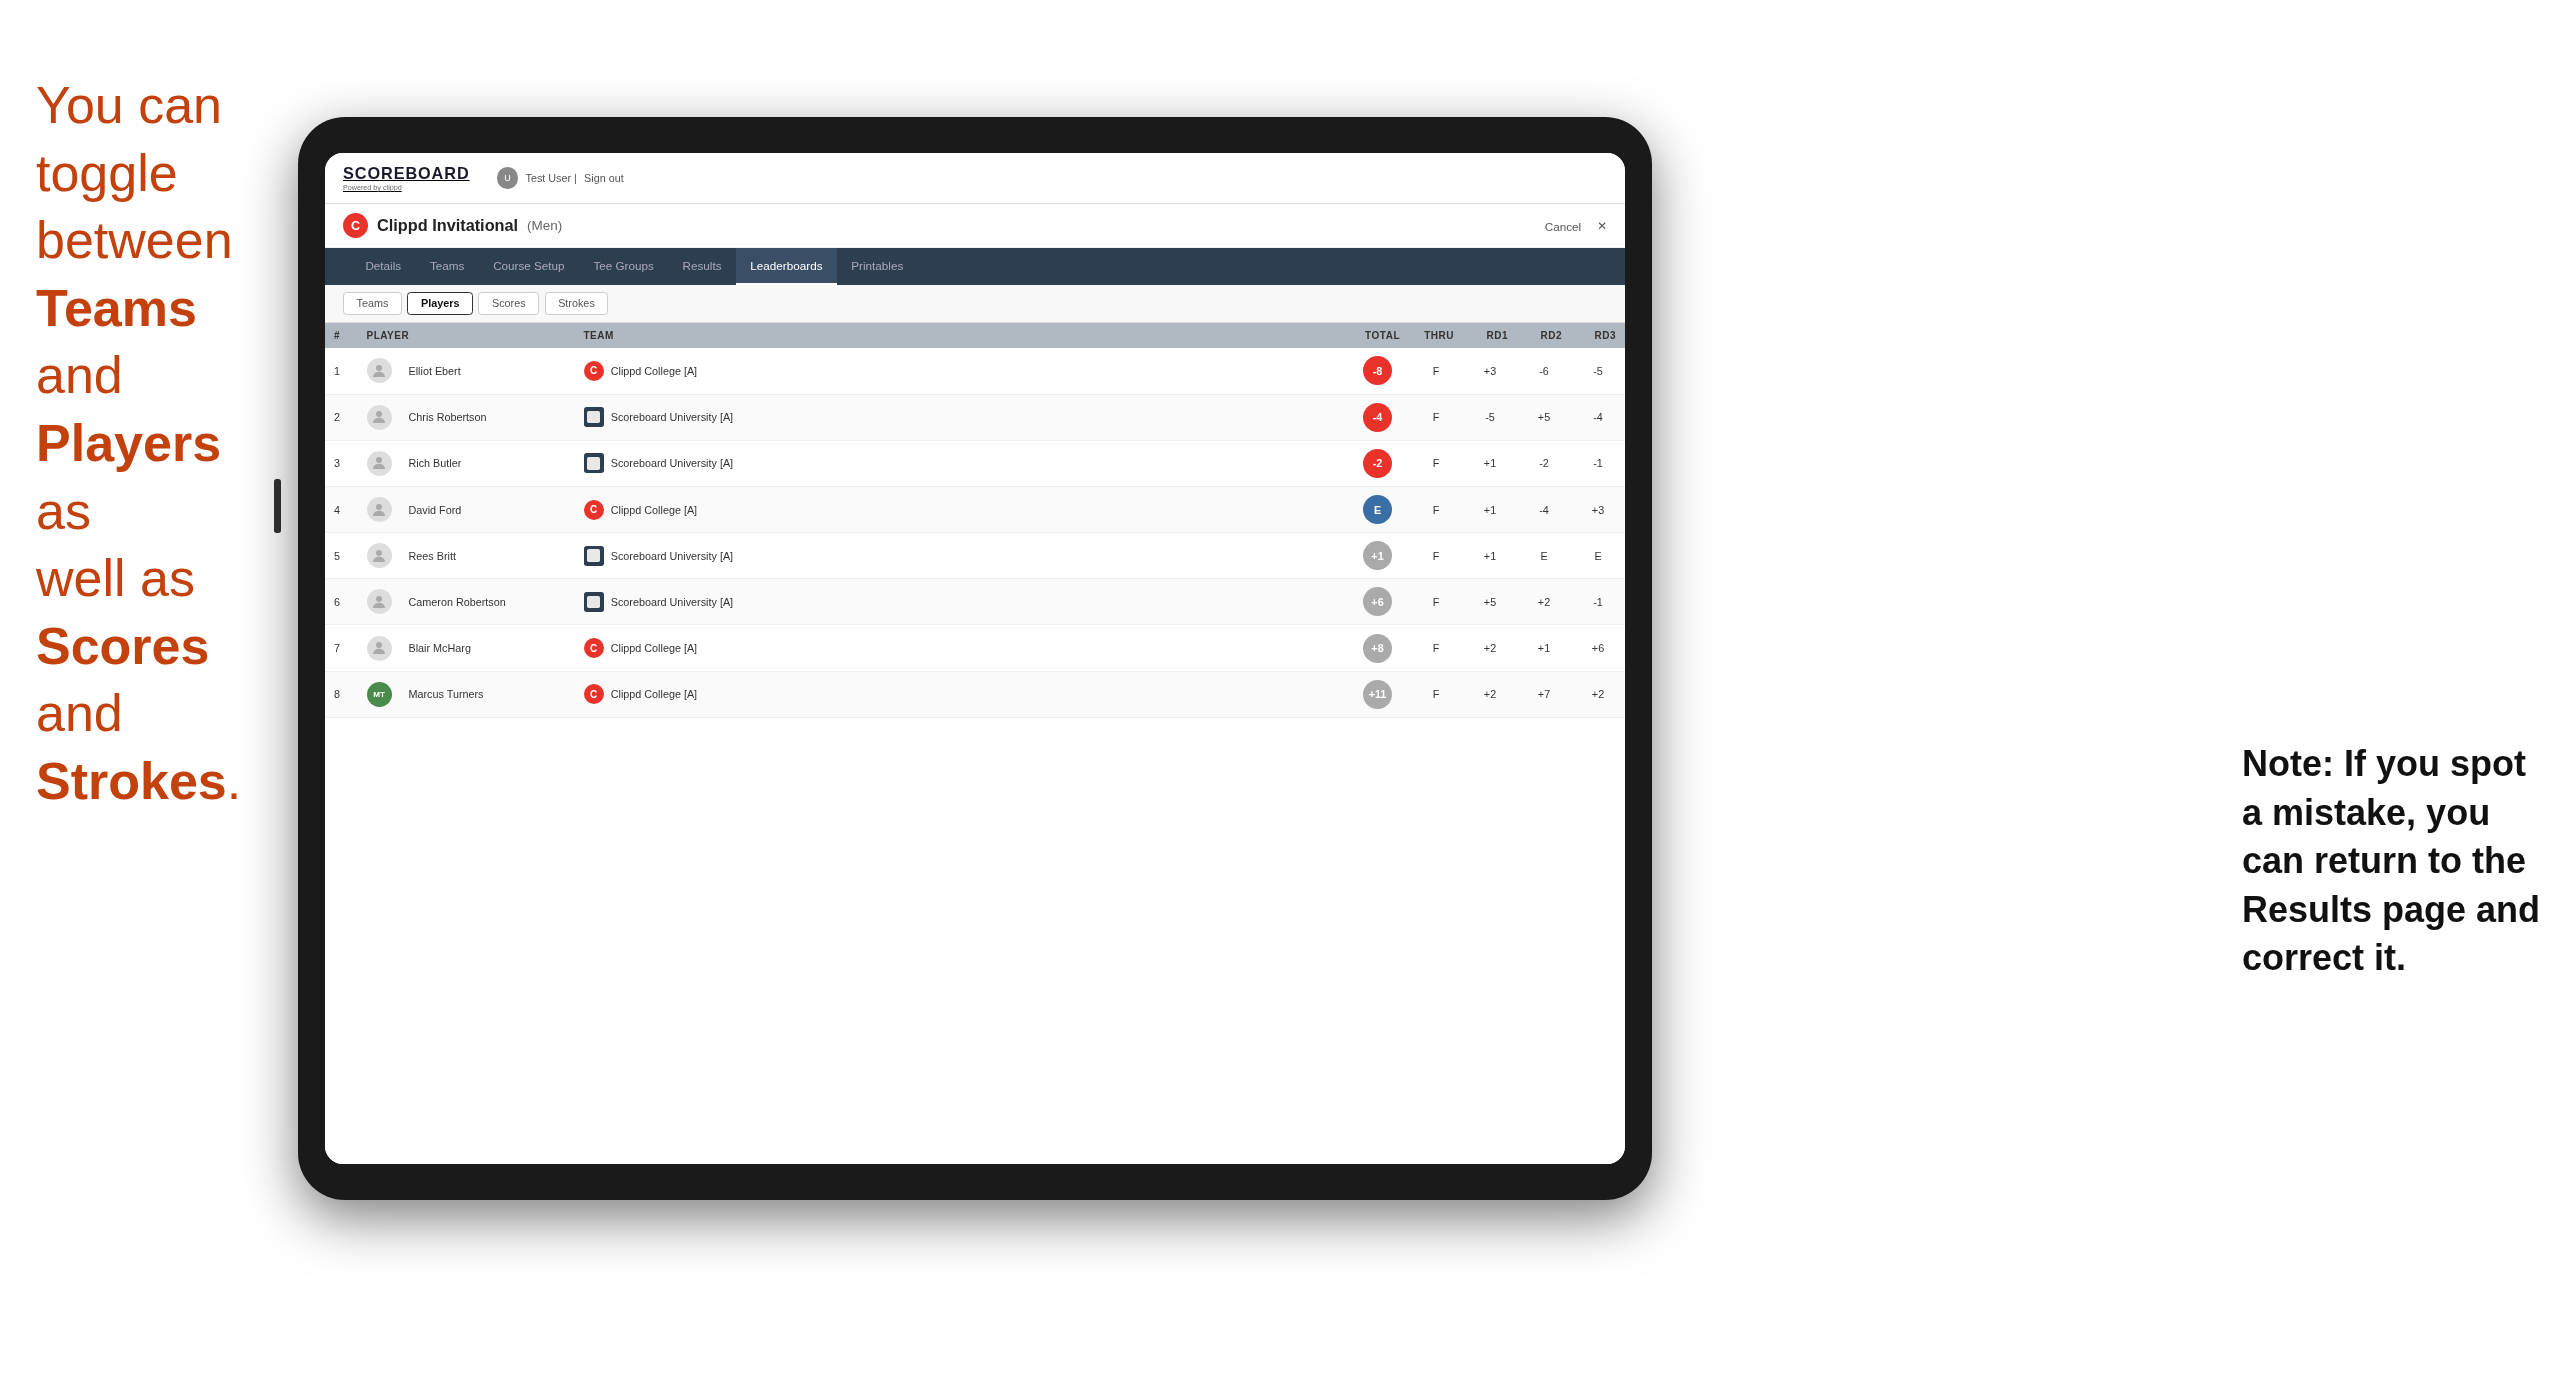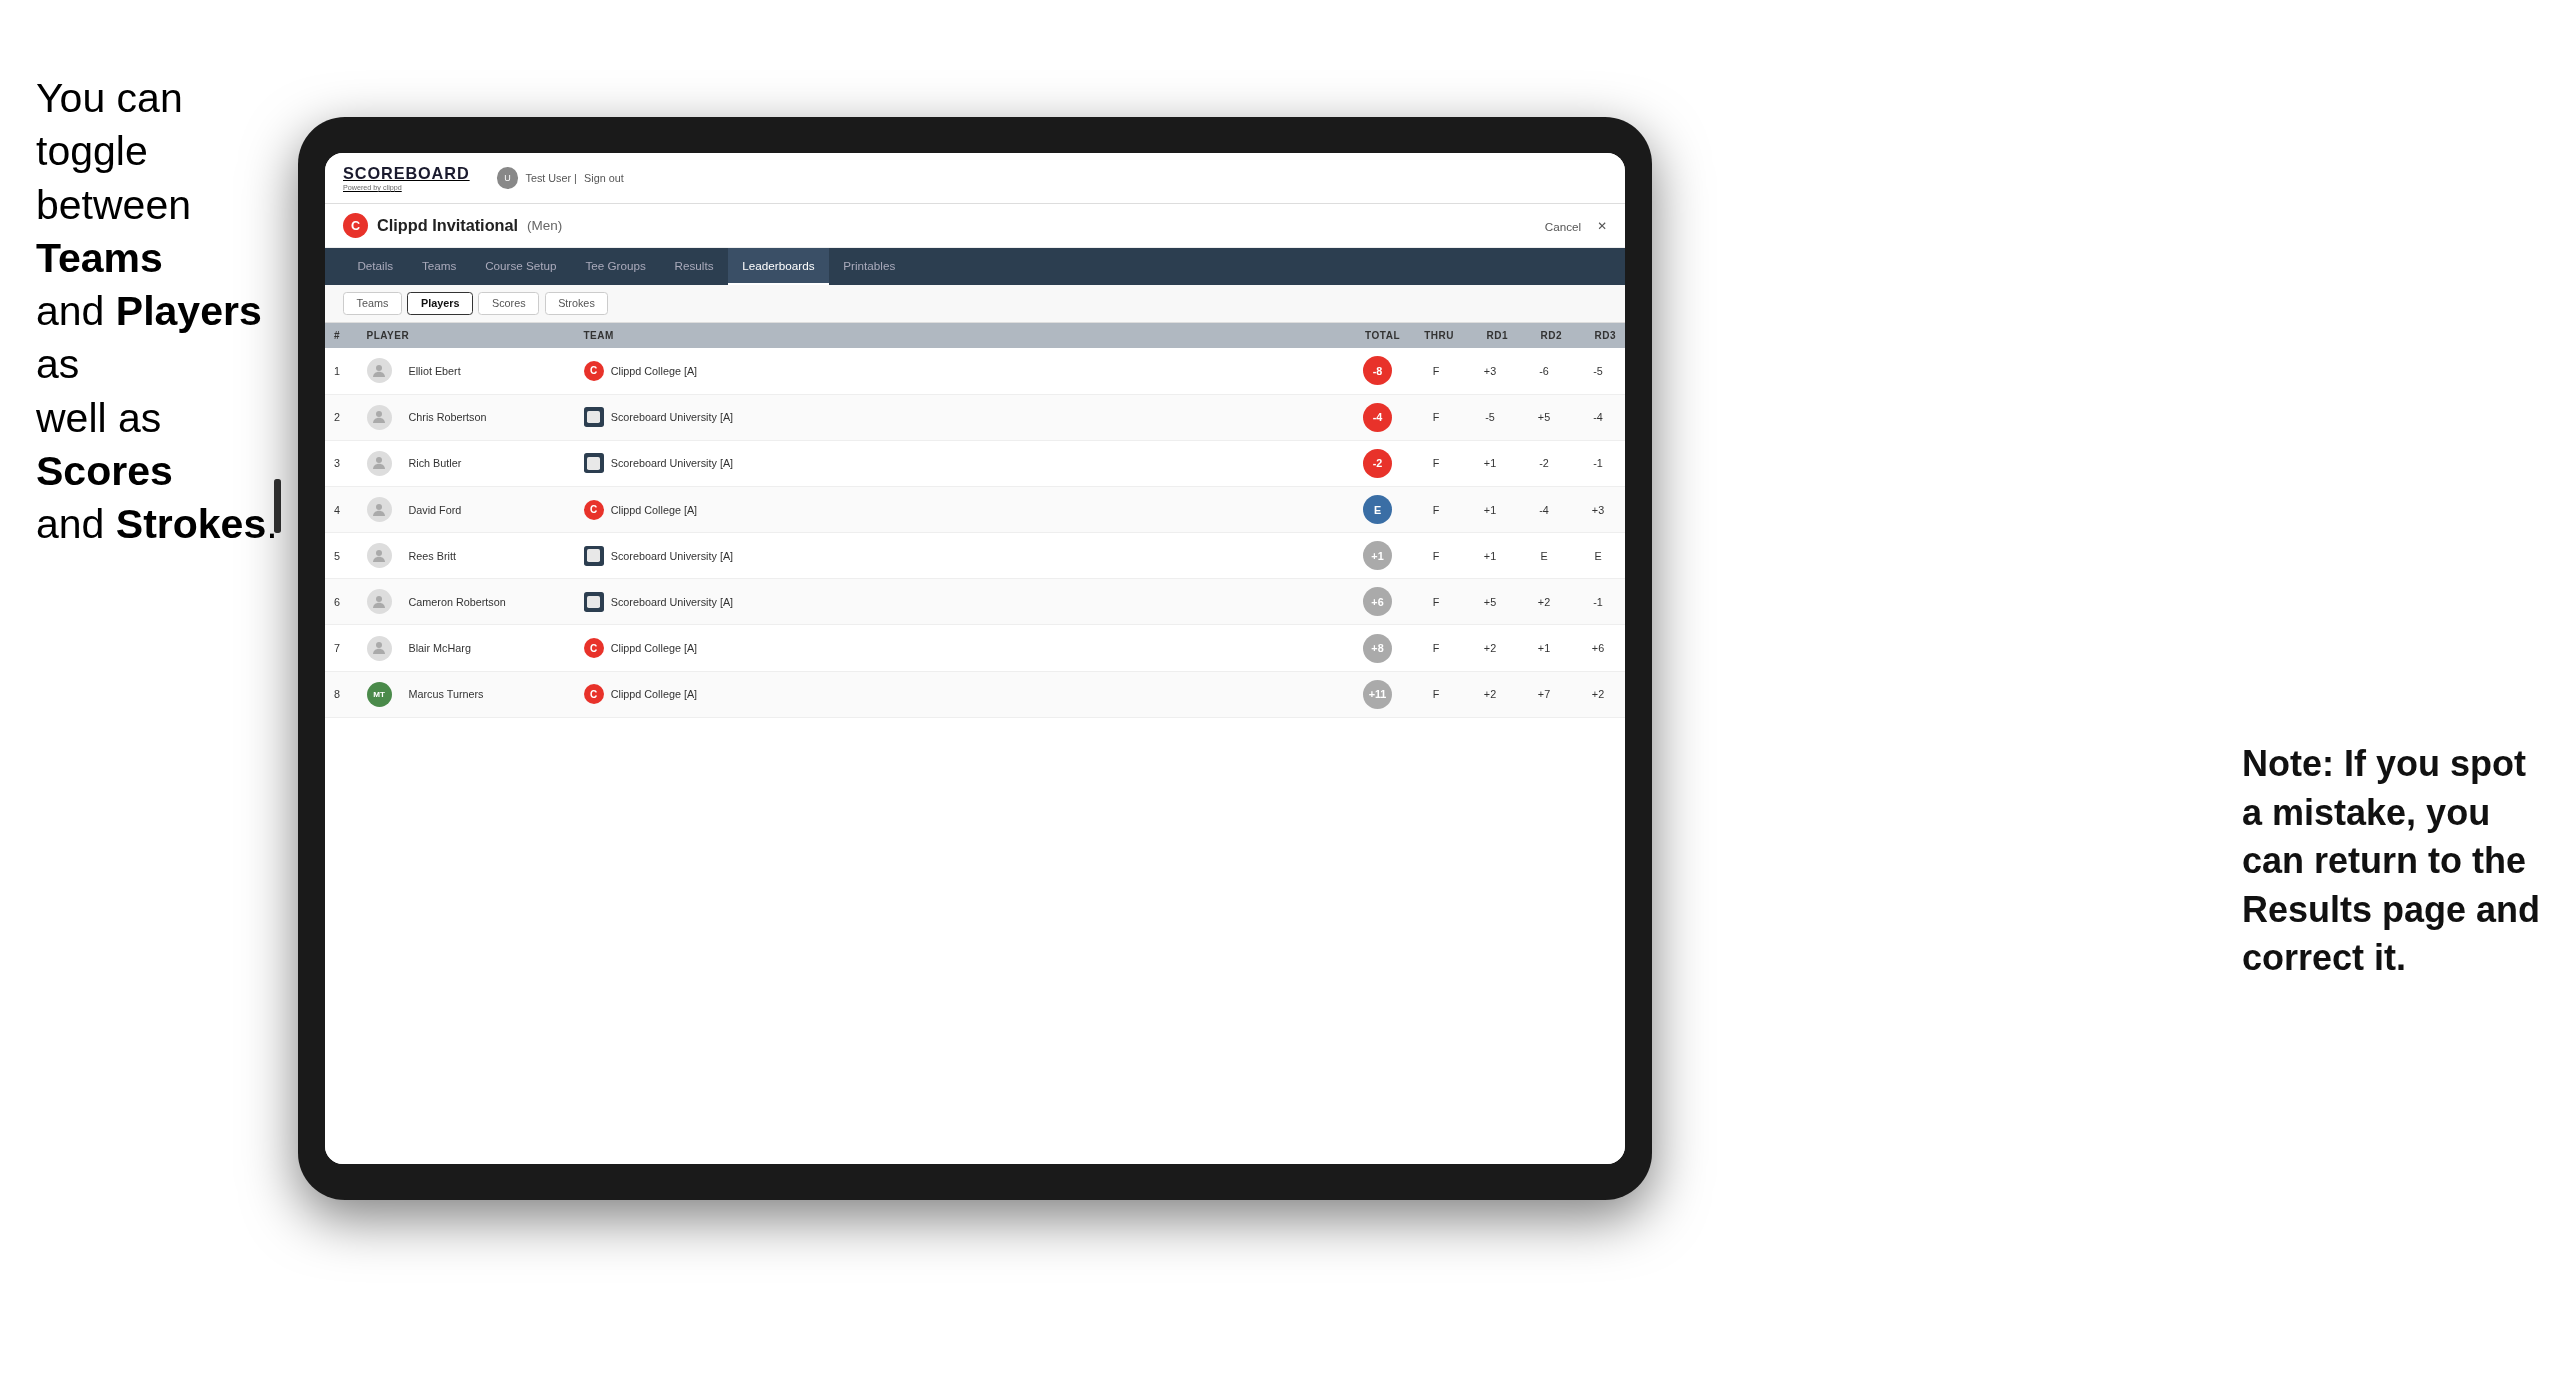--- a/index.html
+++ b/index.html
@@ -11,23 +11,23 @@
       overflow: hidden;
       position: relative;
     }
 
     
     .annotation-left {
       position: absolute;
       left: 36px;
       top: 72px;
       width: 253px;
-      font-size: 41px;
+      font-size: 52px;
       line-height: 1.3;
-      color: #000000;
+      color: #c2410c;
     }
     .annotation-left strong { font-weight: 800; }
 
     
     .annotation-right {
       position: absolute;
       right: 27px;
       top: 740px;
       width: 307px;
       font-size: 36px;
@@ -176,21 +176,21 @@
       cursor: pointer;
       display: flex;
       align-items: flex-end;
       gap: 16px;
     }
 
     
     .tab-nav {
       background: #2c3e50;
       display: flex;
-      padding: 0 18px;
+      padding: 0 26px;
       flex-shrink: 0;
     }
     .tab-item {
       padding: 10.8px 14.4px;
       font-size: 11.7px;
       color: #aab;
       cursor: pointer;
       border-bottom: 2.7px solid transparent;
     }
     .tab-item.active {

